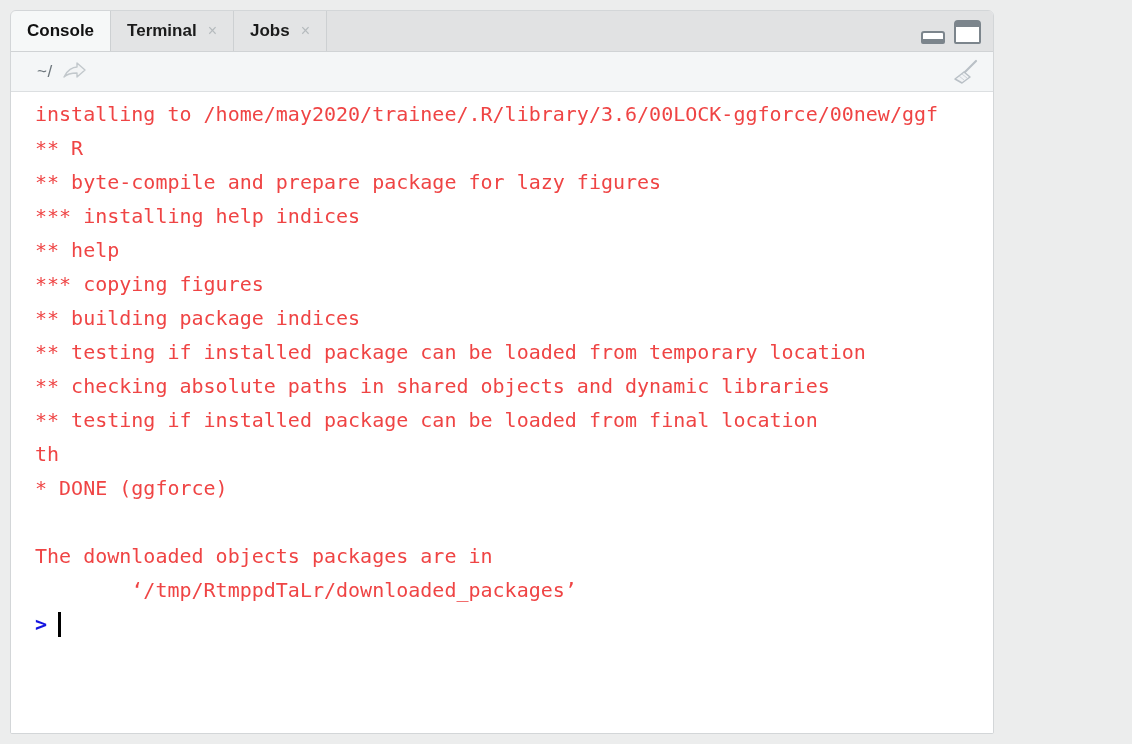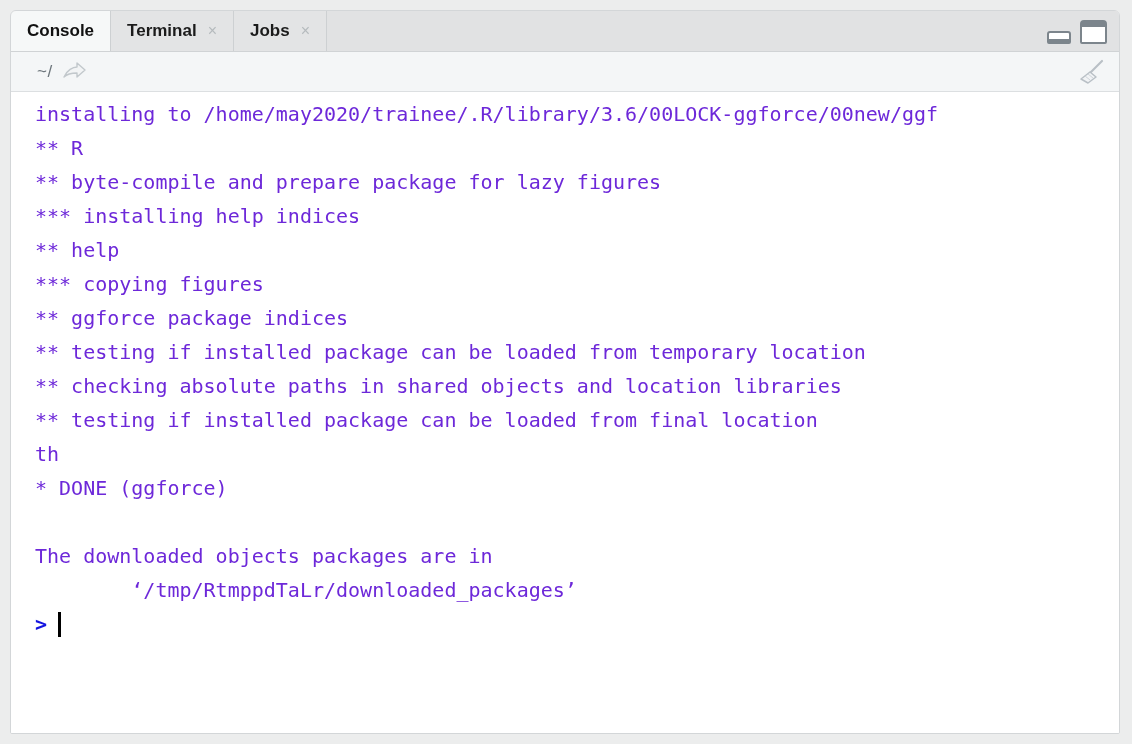--- a/index.html
+++ b/index.html
@@ -12,21 +12,21 @@
     background: #eceded;
     font-family: "Liberation Sans", sans-serif;
     overflow: hidden;
   }
 
   
   .pane {
     position: absolute;
     left: 10px;
     top: 10px;
-    width: 1110px;
+    width: 984px;
     height: 724px;
     background: #ffffff;
     border: 1px solid #d3d6d8;
     border-radius: 6px 6px 2px 2px;
     box-sizing: border-box;
     display: flex;
     flex-direction: column;
     overflow: hidden;
   }
 
@@ -152,21 +152,21 @@
     overflow: hidden;
     position: relative;
   }
   .clip-top .line {
     margin-top: -28px;
   }
   .line {
     font-family: "DejaVu Sans Mono", "Liberation Mono", monospace;
     font-size: 20px;
     line-height: 34px;
-    color: #6d28d9;
+    color: #ef4444;
     white-space: pre;
     letter-spacing: 0px;
   }
   .line.blank {
     color: transparent;
   }
   .prompt-line {
     font-family: "DejaVu Sans Mono", "Liberation Mono", monospace;
     font-size: 20px;
     line-height: 34px;
@@ -239,23 +239,23 @@
     <div class="clip-top">
       <div class="line">** preparing package for lazy loading</div>
     </div>
 
     <div class="line">installing to /home/may2020/trainee/.R/library/3.6/00LOCK-ggforce/00new/ggf</div>
     <div class="line">** R</div>
     <div class="line">** byte-compile and prepare package for lazy figures</div>
     <div class="line">*** installing help indices</div>
     <div class="line">** help</div>
     <div class="line">*** copying figures</div>
-    <div class="line">** ggforce package indices</div>
+    <div class="line">** building package indices</div>
     <div class="line">** testing if installed package can be loaded from temporary location</div>
-    <div class="line">** checking absolute paths in shared objects and location libraries</div>
+    <div class="line">** checking absolute paths in shared objects and dynamic libraries</div>
     <div class="line">** testing if installed package can be loaded from final location</div>
     <div class="line">th</div>
     <div class="line">* DONE (ggforce)</div>
     <div class="line blank">&nbsp;</div>
     <div class="line">The downloaded objects packages are in</div>
     <div class="line">        ‘/tmp/RtmppdTaLr/downloaded_packages’</div>
 
     <div class="prompt-line">
       <span class="prompt-sym">&gt;</span>
       <span class="caret"></span>

